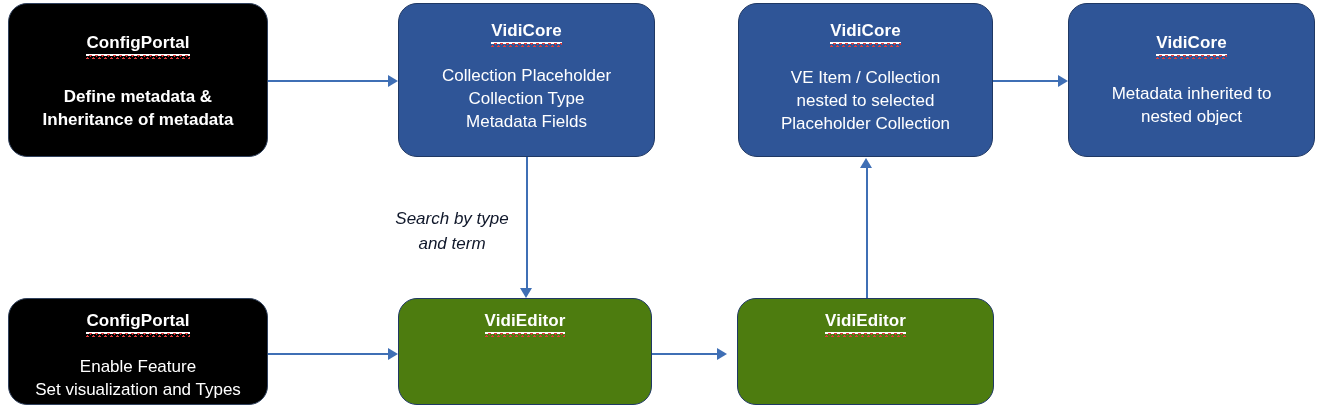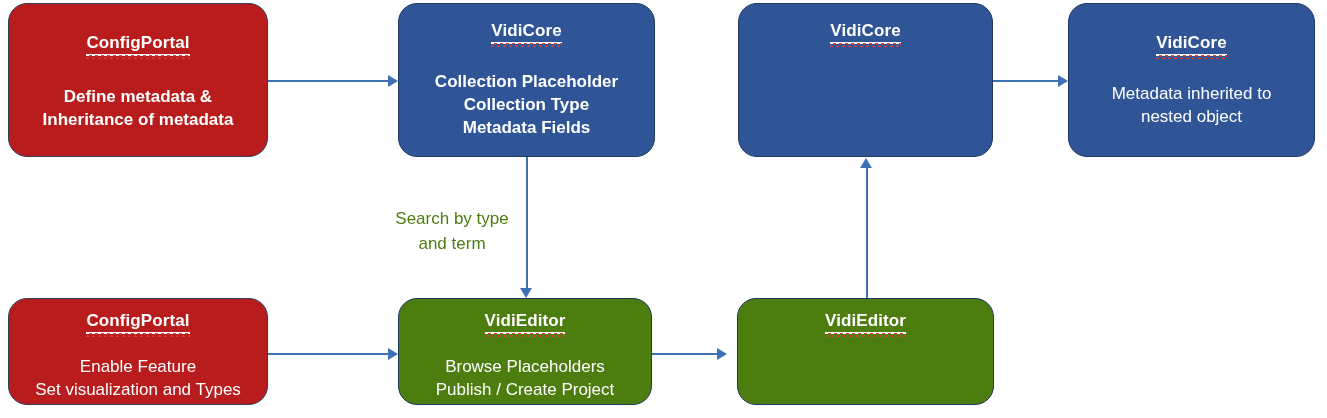--- a/index.html
+++ b/index.html
@@ -45,21 +45,21 @@
       radial-gradient(circle at 4.5px .6px, #e03a3a 1.2px, transparent 1.3px);
     background-size:6px 4px;
     background-repeat:repeat-x;
   }
   .node .body{
     font-size:17px;
     line-height:23px;
     font-weight:400;
   }
 
-  .grey{background:#b91c1c;border-color:#30415d;}
+  .grey{background:#000000;border-color:#30415d;}
   .navy{background:#2f5597;border-color:#1f3864;}
   .blue{background:#4d7c0f;border-color:#1f3864;}
 
   
   .hline{position:absolute;height:0;border-top:2px solid #3f6fb5;}
   .vline{position:absolute;width:0;border-left:2px solid #3f6fb5;}
   .arrow-r{
     position:absolute;width:0;height:0;
     border-top:6px solid transparent;
     border-bottom:6px solid transparent;
@@ -72,65 +72,67 @@
     border-top:10px solid #3f6fb5;
   }
   .arrow-u{
     position:absolute;width:0;height:0;
     border-left:6px solid transparent;
     border-right:6px solid transparent;
     border-bottom:10px solid #3f6fb5;
   }
   .edge-label{
     position:absolute;
-    color:#4d7c0f;
+    color:#0f172a;
     font-size:17px;
     line-height:25px;
     text-align:center;
     white-space:pre-line;
+    font-style:italic;
   }
 </style>
 </head>
 <body>
 
 <div id="canvas">
 
   <div class="node grey" style="left:8px;top:3px;width:260px;height:154px;padding-top:29px;">
     <div class="title">ConfigPortal</div>
     <div class="body" style="margin-top:29px;white-space:pre-line;font-weight:bold;">Define metadata &amp;
 Inheritance of metadata</div>
   </div>
 
   <div class="node navy" style="left:398px;top:3px;width:257px;height:154px;padding-top:17px;">
     <div class="title">VidiCore</div>
-    <div class="body" style="margin-top:26px;white-space:pre-line;font-weight:bold;">Collection Placeholder
+    <div class="body" style="margin-top:20px;white-space:pre-line;">Collection Placeholder
 Collection Type
 Metadata Fields</div>
   </div>
 
   <div class="node navy" style="left:738px;top:3px;width:255px;height:154px;padding-top:17px;">
     <div class="title">VidiCore</div>
+    <div class="body" style="margin-top:22px;white-space:pre-line;">VE Item / Collection
+nested to selected
+Placeholder Collection</div>
   </div>
 
   <div class="node navy" style="left:1068px;top:3px;width:247px;height:154px;padding-top:29px;">
     <div class="title">VidiCore</div>
     <div class="body" style="margin-top:26px;white-space:pre-line;">Metadata inherited to
 nested object</div>
   </div>
 
   <div class="node grey" style="left:8px;top:298px;width:260px;height:107px;padding-top:12px;">
     <div class="title">ConfigPortal</div>
     <div class="body" style="margin-top:21px;white-space:pre-line;">Enable Feature
 Set visualization and Types</div>
   </div>
 
   <div class="node blue" style="left:398px;top:298px;width:254px;height:107px;padding-top:12px;">
     <div class="title">VidiEditor</div>
-    <div class="body" style="margin-top:21px;white-space:pre-line;">Browse Placeholders
-Publish / Create Project</div>
   </div>
 
   <div class="node blue" style="left:737px;top:298px;width:257px;height:107px;padding-top:12px;">
     <div class="title">VidiEditor</div>
   </div>
 
   <div class="hline" style="left:268px;top:80px;width:120px;"></div>
   <div class="arrow-r" style="left:388px;top:75px;"></div>
 
   <div class="hline" style="left:993px;top:80px;width:65px;"></div>

